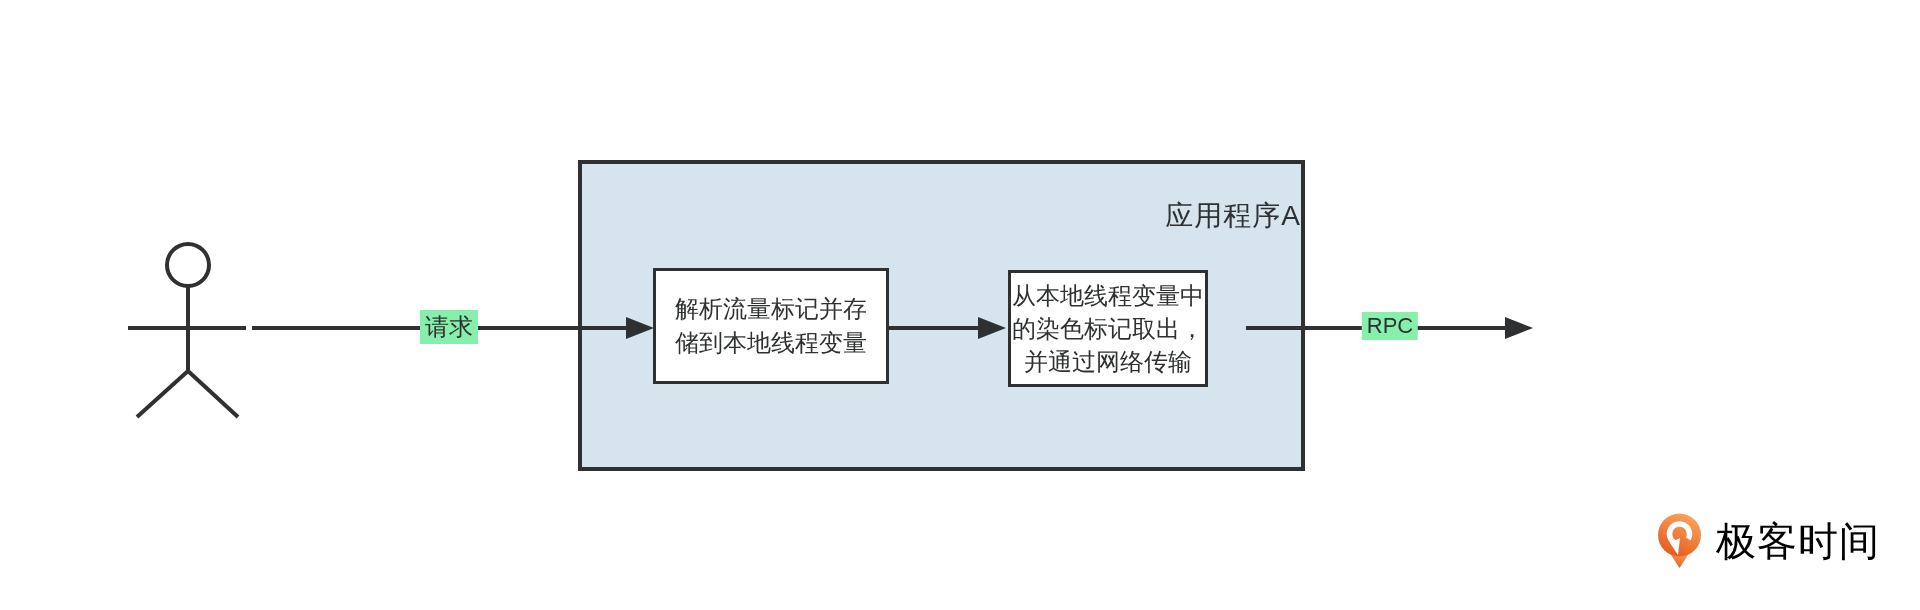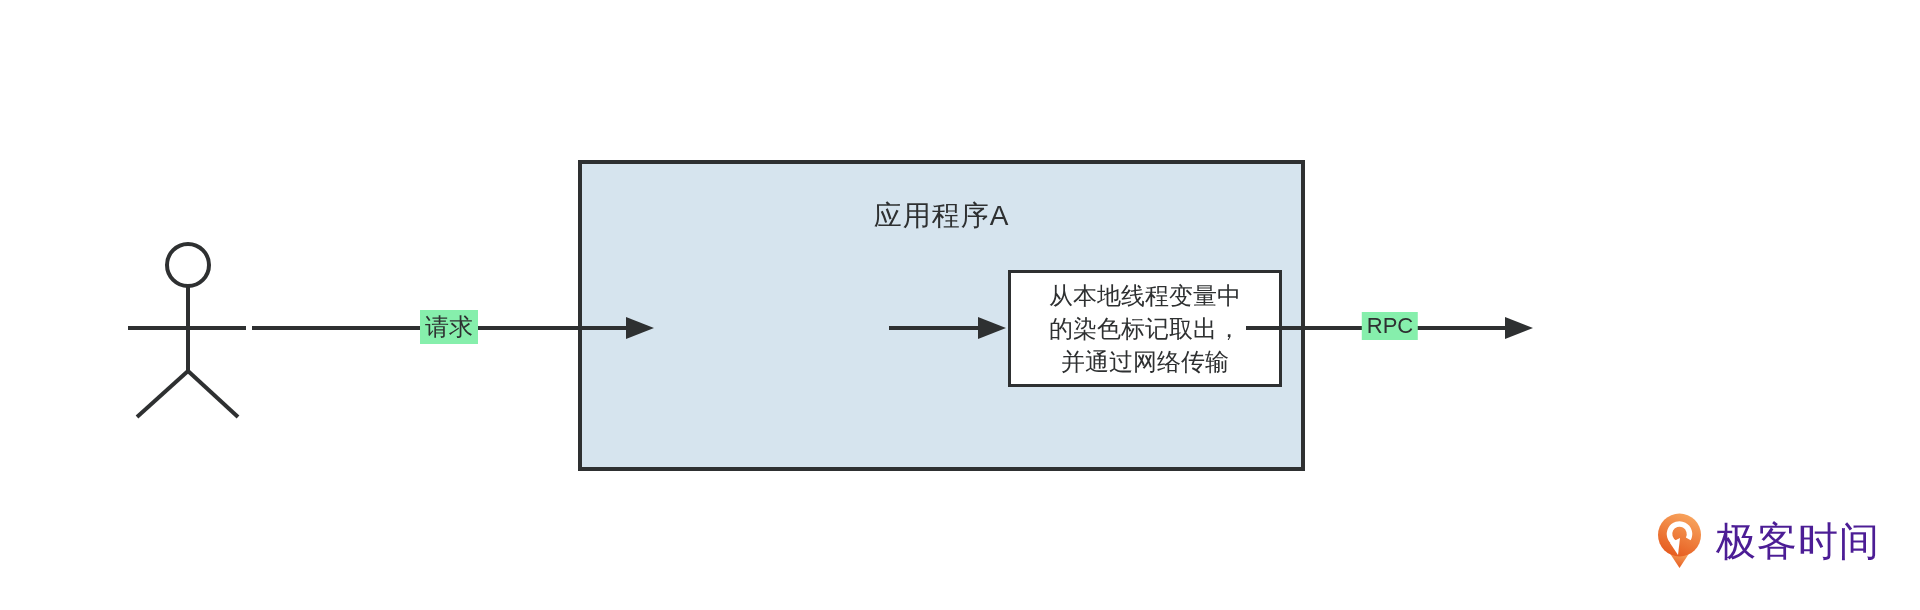--- a/index.html
+++ b/index.html
@@ -46,20 +46,21 @@
     justify-content: center;
   }
   .app-title {
     font-size: 28px;
     line-height: 36px;
     text-align: center;
     letter-spacing: 1px;
   }
   .app-a .app-title {
     margin-top: 34px;
+    text-align: right;
   }
   .stepbox {
     position: absolute;
     box-sizing: border-box;
     background: #ffffff;
     border: 3px solid #2e3031;
     display: flex;
     align-items: center;
     justify-content: center;
     text-align: center;
@@ -69,21 +70,21 @@
   .step-1 {
     left: 653px;
     top: 268px;
     width: 236px;
     height: 116px;
     line-height: 34px;
   }
   .step-2 {
     left: 1008px;
     top: 270px;
-    width: 274px;
+    width: 200px;
     height: 117px;
     line-height: 33px;
   }
   .line-label {
     position: absolute;
     transform: translate(-50%, -50%);
     background: #86efac;
     padding: 1px 5px;
     font-size: 24px;
     color: #2e3031;
@@ -103,34 +104,38 @@
     left: 1656px;
     top: 512px;
     display: flex;
     align-items: center;
     gap: 13px;
   }
   .logo-text {
     font-size: 40px;
     line-height: 48px;
     font-weight: 500;
-    color: #4c1d95;
+    color: #000000;
     letter-spacing: 1px;
   }
 </style>
 </head>
 <body>
 
 <div class="canvas">
 
   <div class="appbox app-a">
     <div class="app-title">应用程序A</div>
   </div>
 
 
+  <div class="stepbox step-1">
+    <span>解析流量标记并存
+储到本地线程变量</span>
+  </div>
 
   <div class="stepbox step-2">
     <span>从本地线程变量中
 的染色标记取出，
 并通过网络传输</span>
   </div>
 
   <svg class="layer" viewBox="0 0 1920 610">
 
     <g stroke="#2e3031" stroke-width="4" fill="none">

